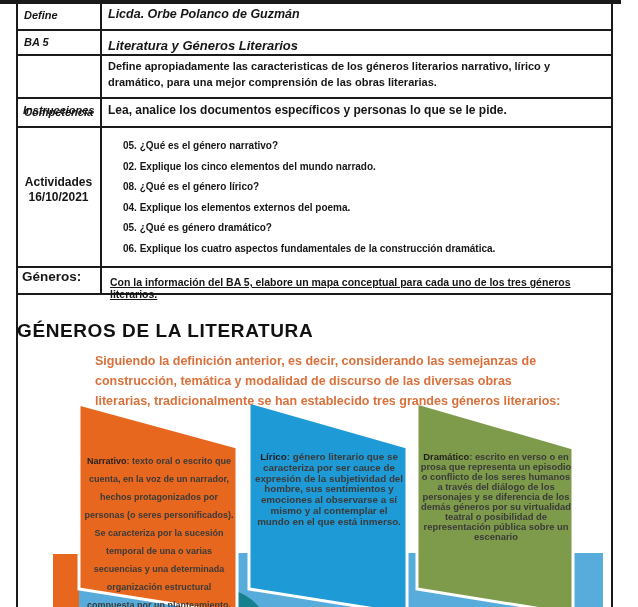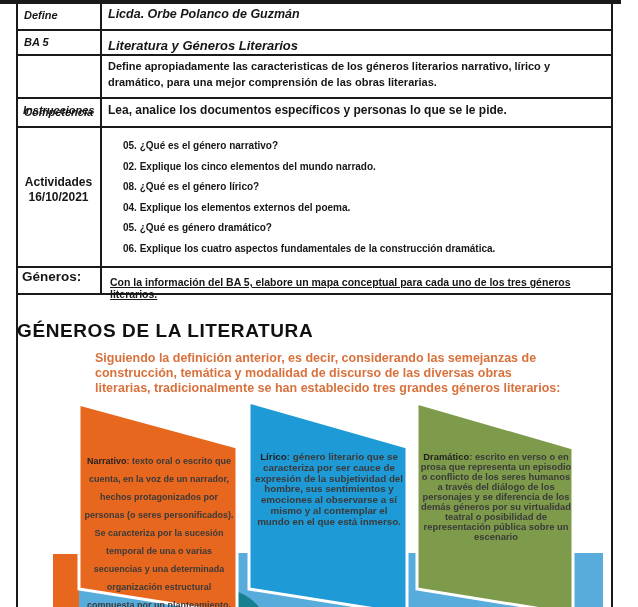--- a/index.html
+++ b/index.html
@@ -22,21 +22,21 @@
   .b { font-weight:bold; }
   .cell-text { line-height:1.45; }
 
   .items { position:absolute; left:123px; top:140px; display:flex; flex-direction:column; gap:9px; }
   .item { font-size:10px; font-weight:bold; line-height:11.5px; white-space:nowrap; }
 
   
   .ig-title { position:absolute; left:17px; top:320px; width:595px; text-align:left;
     font-size:19px; font-weight:bold; letter-spacing:0.6px; color:#111; z-index:5; }
   .ig-intro { position:absolute; left:95px; top:351px; width:472px; font-size:12.5px;
-    font-weight:bold; line-height:15px; color:#d9713c; z-index:6; }
+    font-weight:bold; line-height:20px; color:#d9713c; z-index:6; }
   #shapes { position:absolute; left:17px; top:296px; z-index:2; }
   .banner-text { position:absolute; z-index:4; width:152px; text-align:center;
     color:#3a3a3a; font-weight:700; }
   .banner-text .lead { font-weight:800; color:#1f1f1f; }
   .bt-narrativo { left:83px;  top:452px; font-size:9px;   line-height:18px; }
   .bt-lirico    { left:253px; top:452px; font-size:9.8px; line-height:10.8px; }
   .bt-dramatico { left:420px; top:452px; font-size:9.4px; line-height:10px; }
 </style>
 </head>
 <body>

